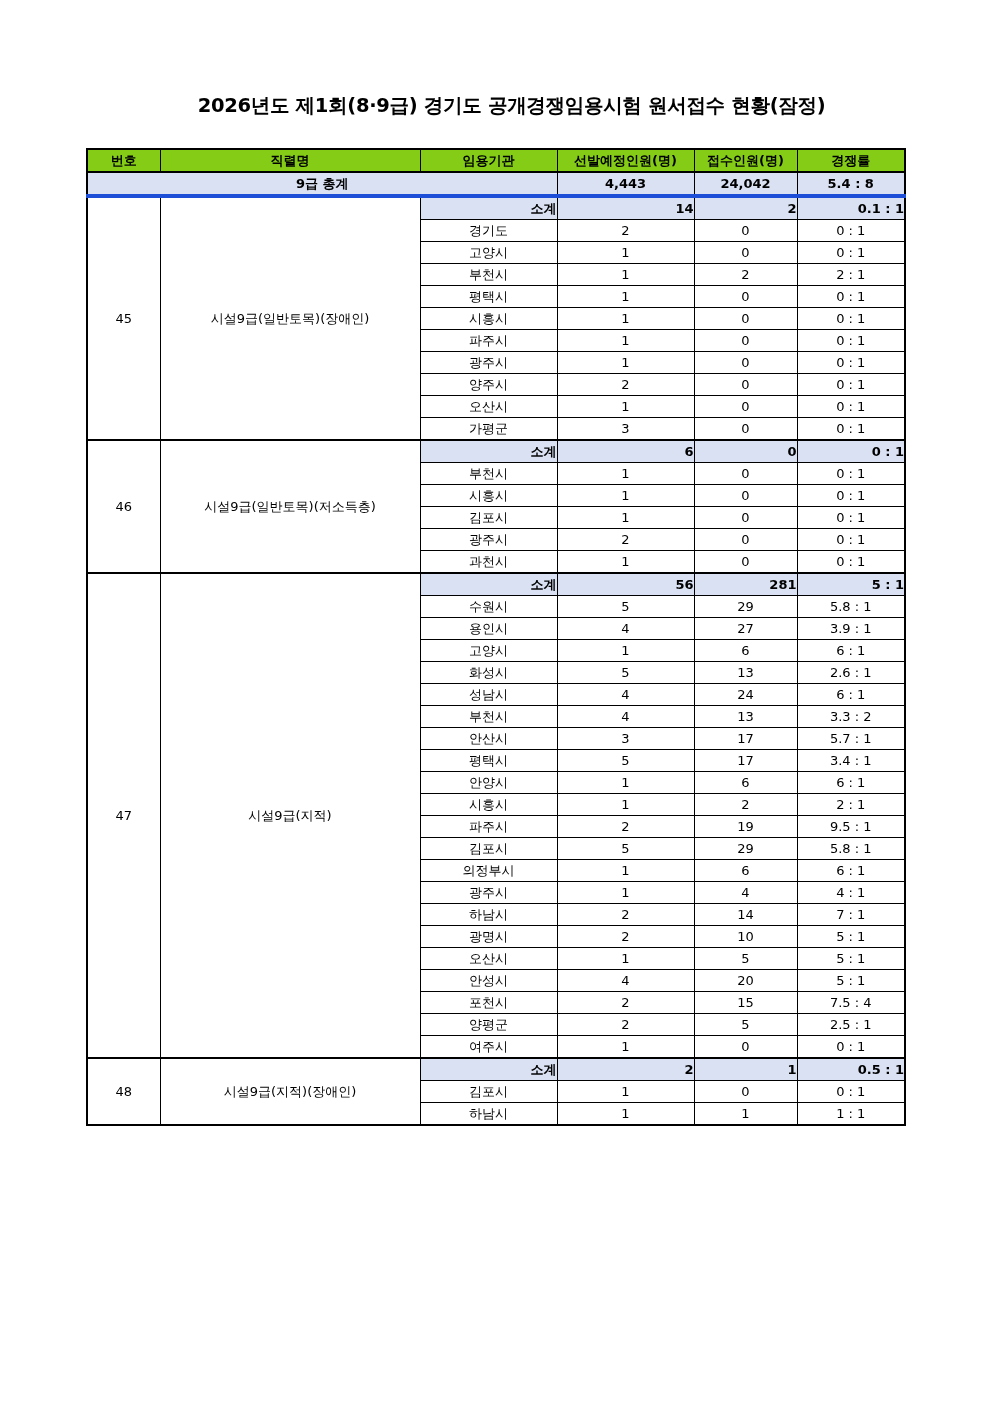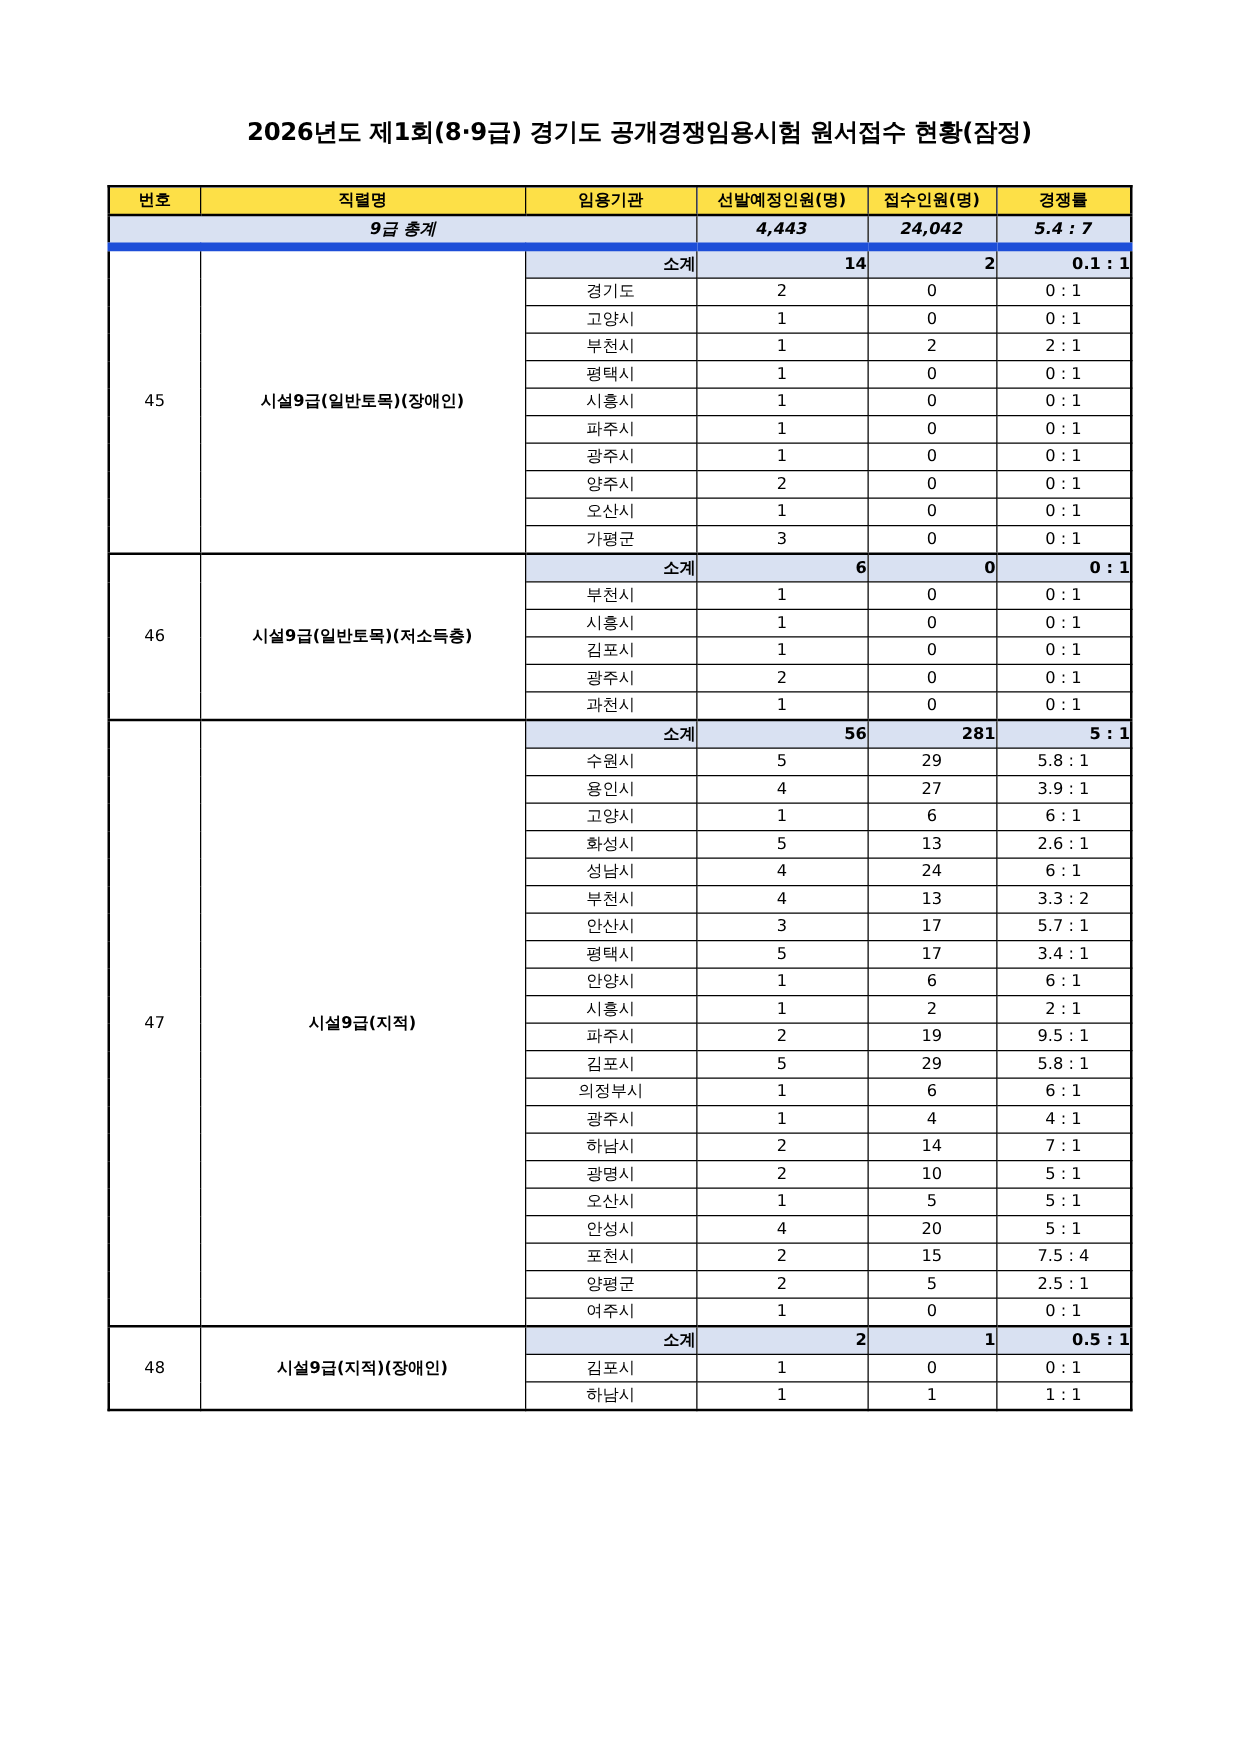--- a/index.html
+++ b/index.html
@@ -11,26 +11,26 @@
   table.grid {
     position: absolute; left: 86px; top: 148px;
     border-collapse: collapse; table-layout: fixed;
     width: 818px;
   }
   table.grid td, table.grid th {
     border: 1px solid #000;
     height: 21px; padding: 0; text-align: center; vertical-align: middle;
     font-size: 13px; line-height: 14px; white-space: nowrap; overflow: hidden;
   }
-  table.grid th { background: #fde047; font-weight: bold; border-bottom: 2px solid #000; }
-  tr.total td { background: #d9e1f2; font-weight: bold; border-bottom: 7px solid #1d4ed8; font-style: italic; }
+  table.grid th { background: #84cc16; font-weight: bold; border-bottom: 2px solid #000; }
+  tr.total td { background: #d9e1f2; font-weight: bold; border-bottom: 4px solid #1d4ed8; }
   tr.sub td.cell { background: #d9e1f2; font-weight: bold; text-align: right; }
   tr.group-start td { border-top: 2px solid #000; }
   td.num-col { font-weight: normal; margin-top: 44px; }
-  td.name-col { font-weight: bold; margin-left: 32px; }
+  td.name-col { font-weight: normal; margin-left: 32px; }
   table.grid { border: 2px solid #000; }
 </style>
 </head>
 <body>
 
 <div class="title">2026년도 제1회(8·9급) 경기도 공개경쟁임용시험 원서접수 현황(잠정)</div>
 
 <table class="grid">
   <colgroup>
     <col style="width:73px">
@@ -48,21 +48,21 @@
       <th>선발예정인원(명)</th>
       <th>접수인원(명)</th>
       <th>경쟁률</th>
     </tr>
   </thead>
   <tbody id="tbody">
     <tr class="total">
       <td colspan="3">9급 총계</td>
       <td>4,443</td>
       <td>24,042</td>
-      <td>5.4 : 7</td>
+      <td>5.4 : 8</td>
     </tr>
   <tr class="sub">
         <td class="num-col" rowspan="11">45</td>
         <td class="name-col" rowspan="11">시설9급(일반토목)(장애인)</td>
         <td class="cell">소계</td>
         <td class="cell">14</td>
         <td class="cell">2</td>
         <td class="cell">0.1 : 1</td>
       </tr>
       <tr>

